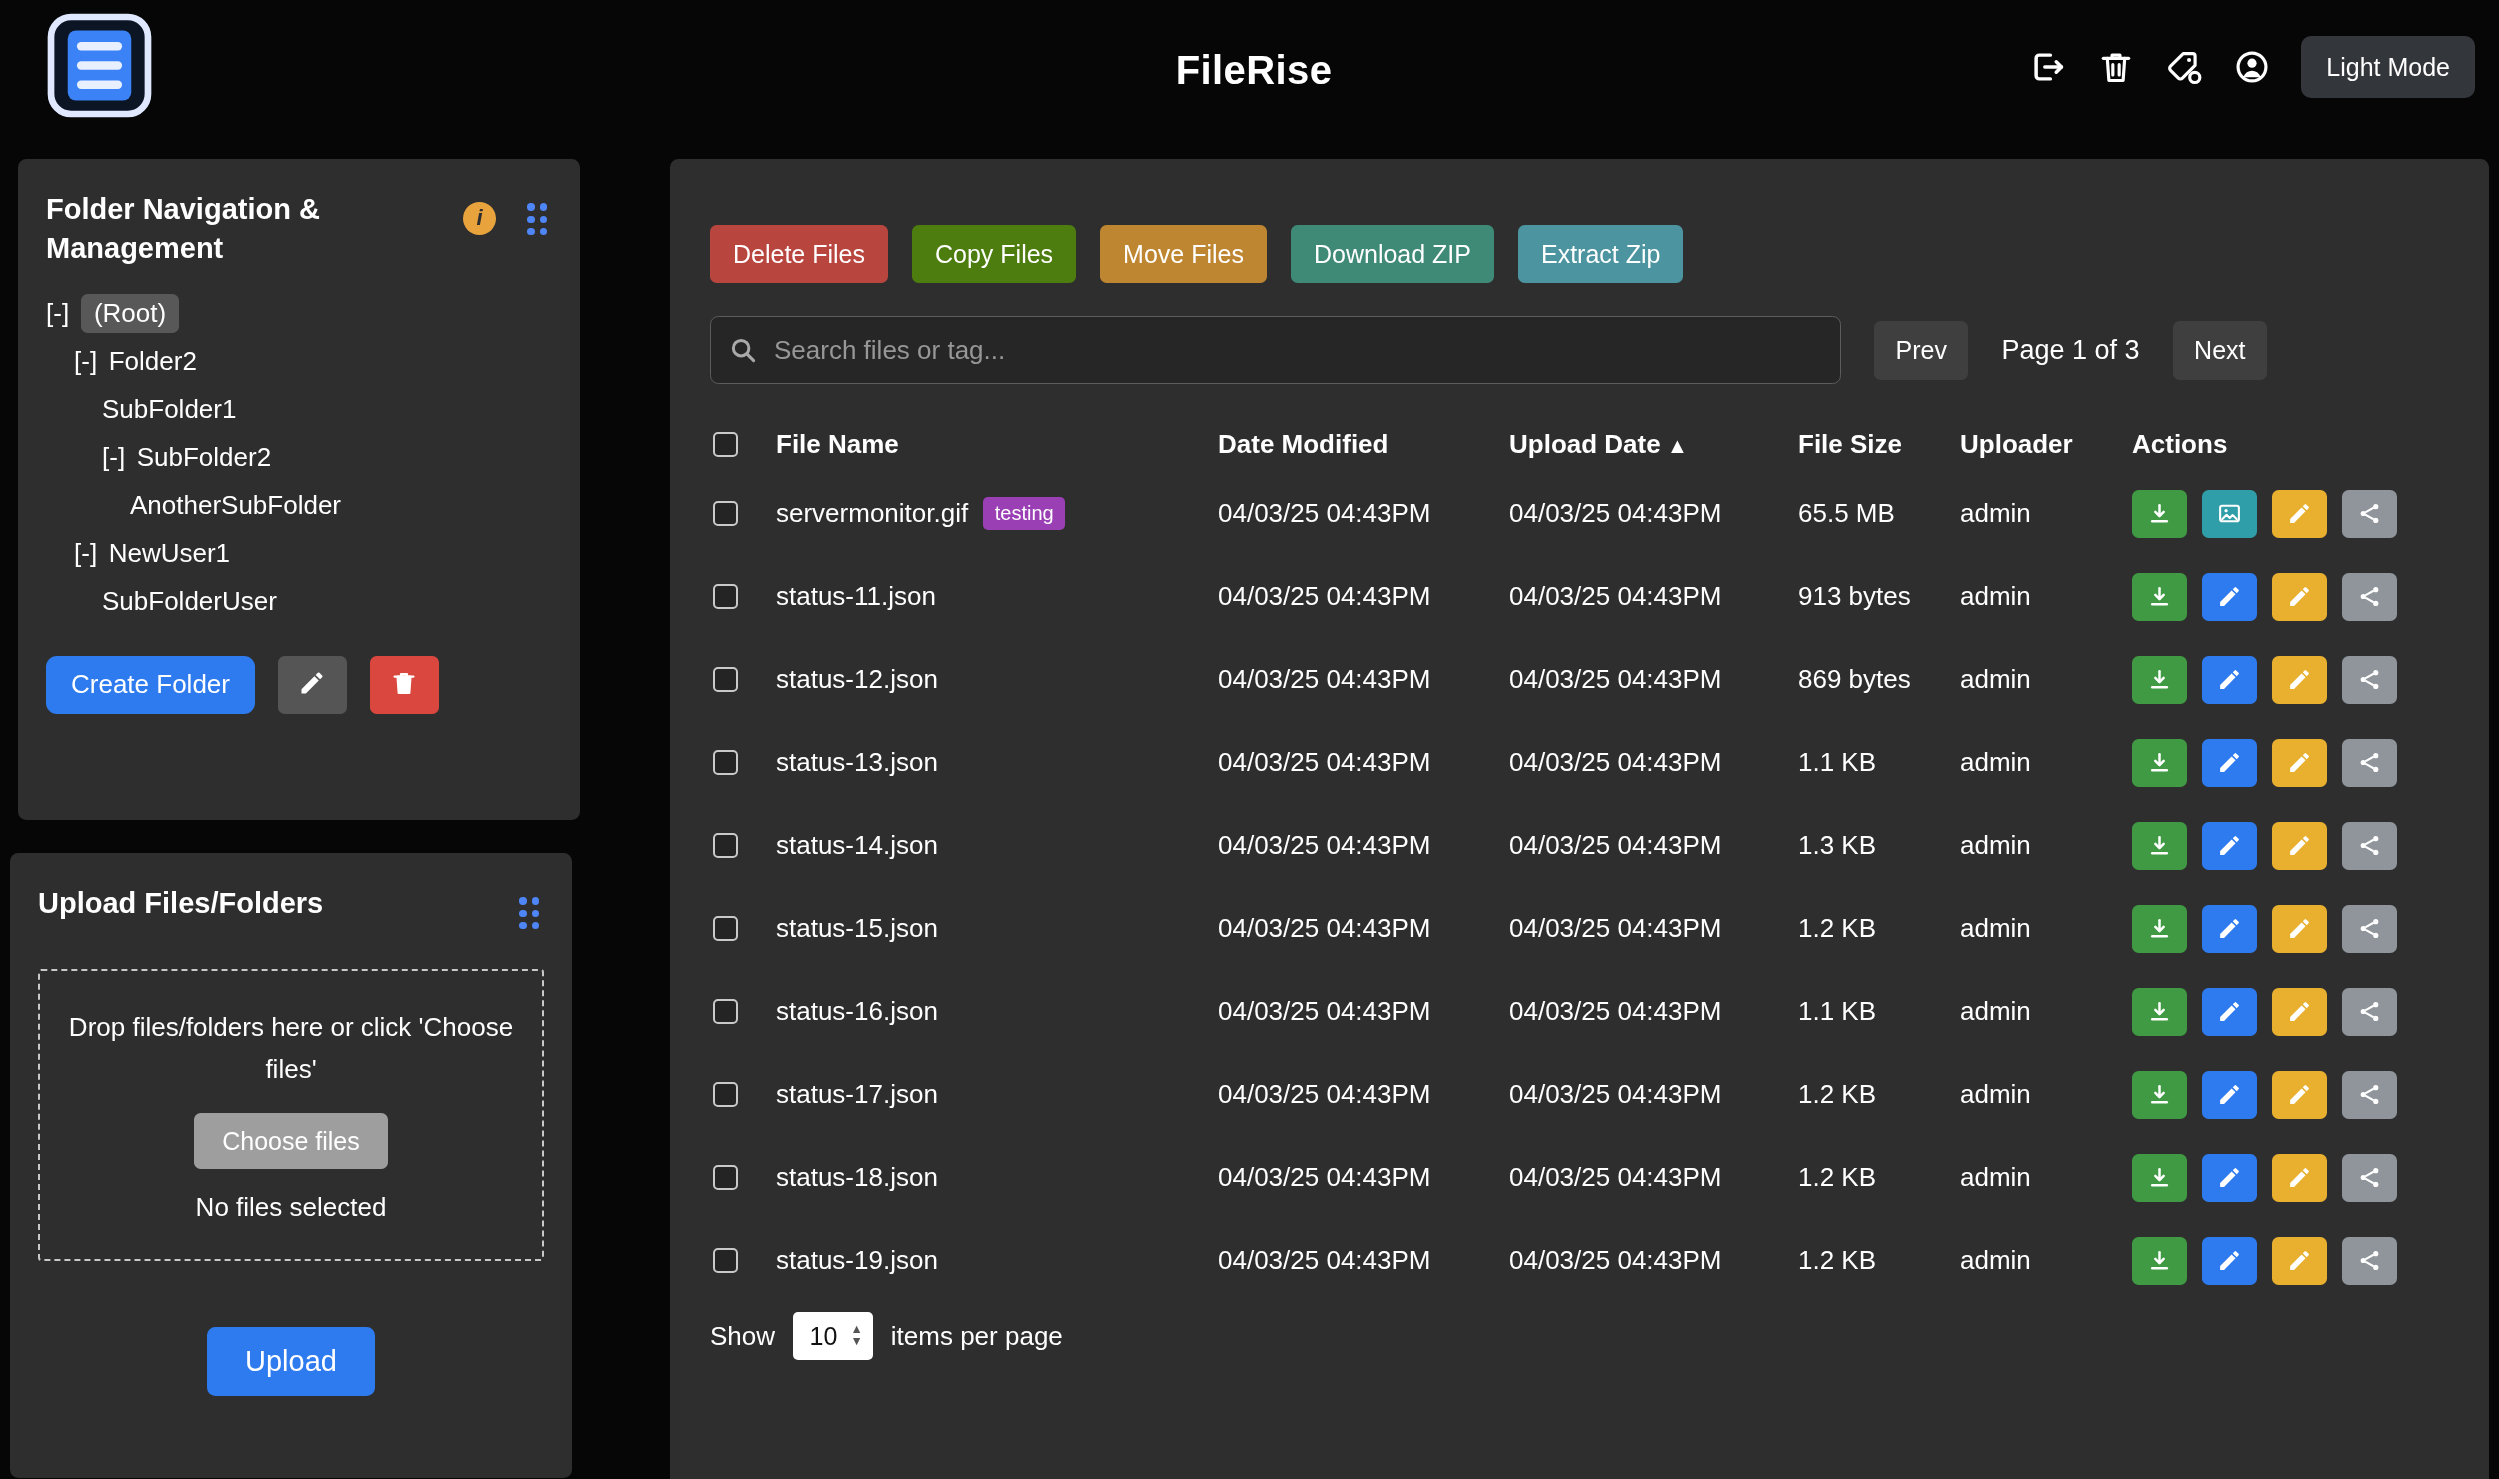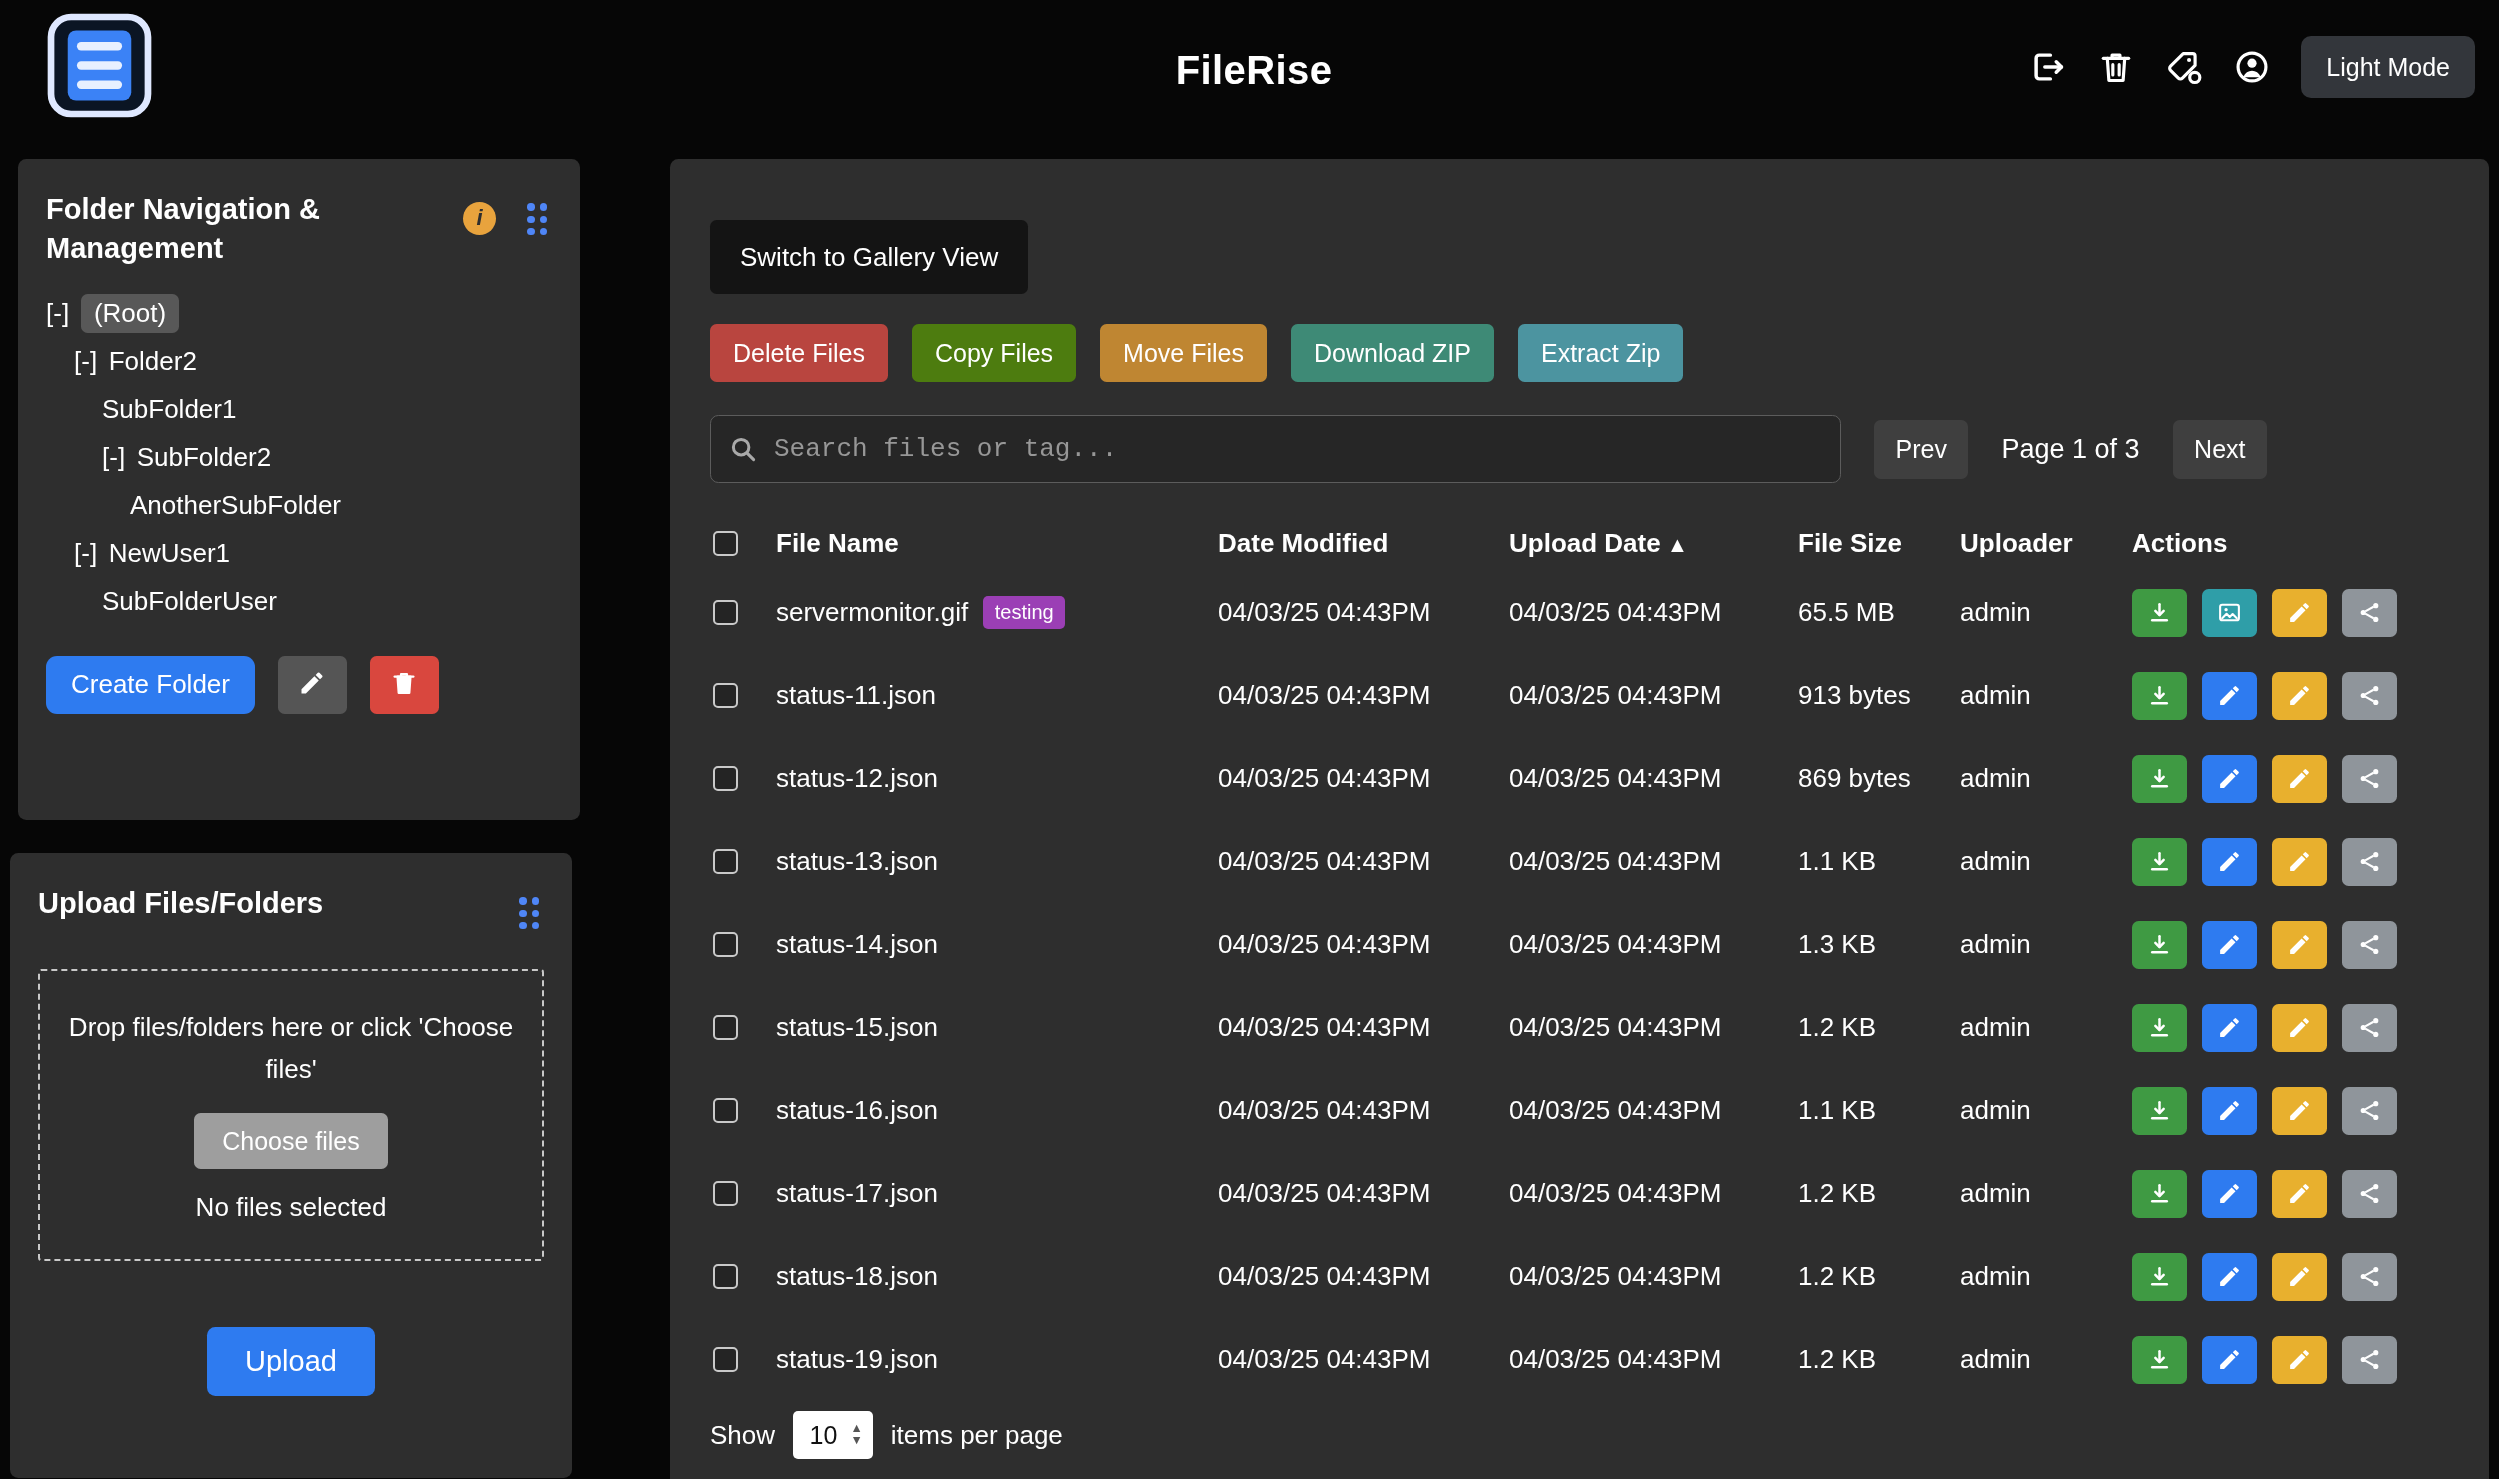--- a/index.html
+++ b/index.html
@@ -63,21 +63,21 @@
   .root-link { color:#5b8def; text-decoration:underline; cursor:pointer; }
   .gallery-btn { margin-top:25px; background:#141414; font-size:26px; padding:21.5px 30px; border-radius:6.6px; display:inline-block; }
   .file-actions { display:flex; gap:24px; margin-top:30px; }
   .fa-btn { height:58px; padding:0 23px; border-radius:6.6px; font-size:25px; display:flex; align-items:center; }
 
   .search-row { display:flex; align-items:center; gap:33px; margin-top:33px; padding-right:182px; }
   .search-box { flex:1; height:68px; border:1.7px solid #5c5c5c; border-radius:8.3px;
     display:flex; align-items:center; background:#262626; }
   .search-icon-wrap { width:63px; display:flex; justify-content:center; }
   .search-icon-wrap svg { width:30px; height:30px; }
-  .search-input { flex:1; background:transparent; border:none; outline:none; color:#a3a3a3; font-size:26px; padding-right:16.5px;font-family:Liberation Mono, monospace; }
+  .search-input { flex:1; background:transparent; border:none; outline:none; color:#a3a3a3; font-size:26px; padding-right:16.5px; }
   .search-input::placeholder { color:#979797; }
   .pg-btn { background:#3f3f3f; border-radius:6.6px; padding:15px 21.5px; font-size:25px; }
   .pg-label { font-size:27px; white-space:nowrap; }
 
   
   .tbl { margin-top:33px; }
   .thead, .trow { display:grid; grid-template-columns:66px 442px 291px 289px 162px 172px 1fr; align-items:center; }
   .thead { height:55px; font-weight:bold; font-size:26px; }
   .trow { height:83px; font-size:26px; }
   .cb { width:25px; height:25px; border:2.5px solid #c9c9c9; border-radius:5px; background:#242424; margin-left:3.3px; }
@@ -218,21 +218,20 @@
   <div class="dropzone">
     <div class="dz-text">Drop files/folders here or click 'Choose files'</div>
     <button class="choose-btn">Choose files</button>
     <div class="no-files">No files selected</div>
   </div>
   <button class="upload-btn">Upload</button>
 </section>
 
 <section class="panel" id="main-panel">
 
-  <button class="gallery-btn">Switch to Gallery View</button>
 
   <div class="file-actions" id="file-buttons">
       <button class="fa-btn" style="background: rgb(185, 69, 63);">Delete Files</button>
       <button class="fa-btn" style="background: #4d7c0f;">Copy Files</button>
       <button class="fa-btn" style="background: rgb(191, 134, 50);">Move Files</button>
       <button class="fa-btn" style="background: rgb(62, 138, 118);">Download ZIP</button>
       <button class="fa-btn" style="background: rgb(76, 148, 160);">Extract Zip</button>
     </div>
 
   <div class="search-row">

